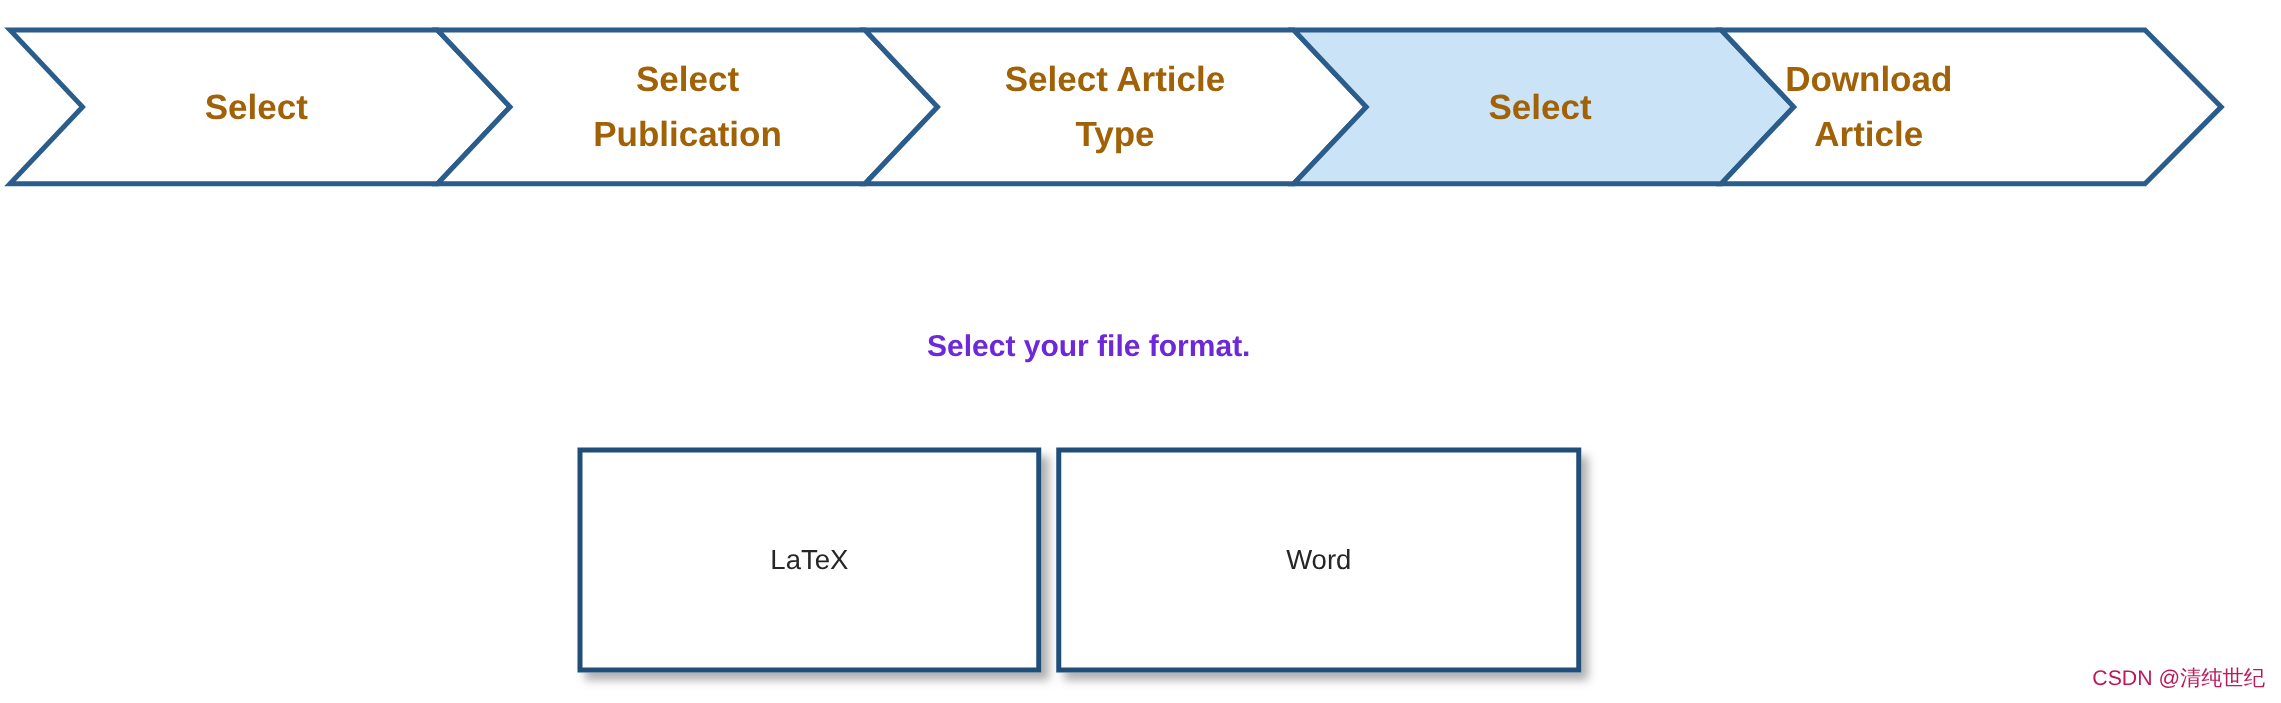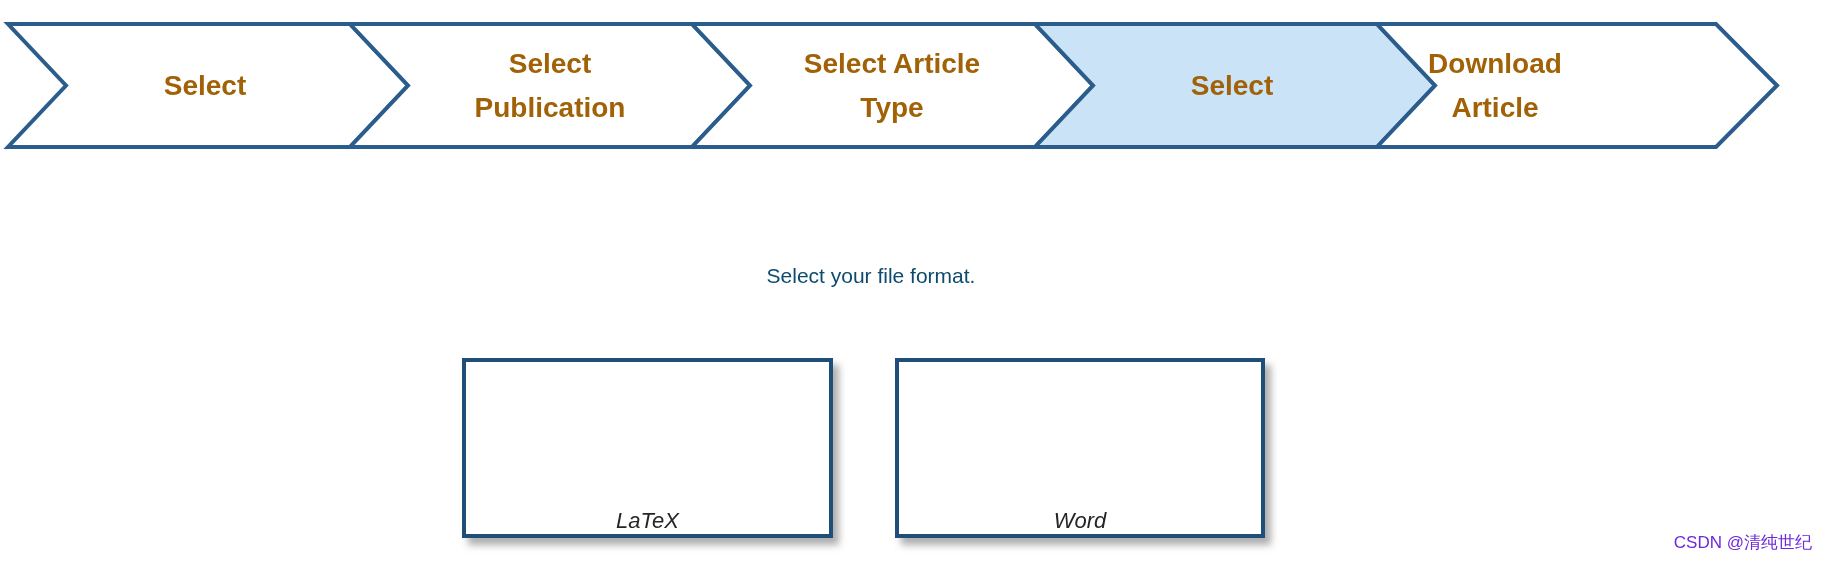--- a/index.html
+++ b/index.html
@@ -15,35 +15,34 @@
   .step-label{
     position:absolute;top:24px;height:123px;width:320px;
     display:flex;flex-direction:column;align-items:center;justify-content:center;
     font-weight:bold;font-size:28px;line-height:44px;
     color:#a16207;text-align:center;
     pointer-events:none;white-space:nowrap;
   }
   
   .heading{
     position:absolute;left:871px;top:264px;transform:translateX(-50%);
-    font-size:21px;font-weight:400;color:#0c4a6e;white-space:nowrap;
+    font-size:24px;font-weight:700;color:#6d28d9;white-space:nowrap;
   }
   .format-btn{
     position:absolute;top:358px;height:180px;
     box-sizing:border-box;
     background:#ffffff;
     border:4px solid #1f4e79;
     box-shadow:6px 7px 7px rgba(110,110,110,0.55);
-    display:flex;align-items:flex-end;justify-content:center;
+    display:flex;align-items:center;justify-content:center;
     font-size:22px;color:#262626;
     cursor:pointer;
-    font-style:italic;
   }
   .format-btn.latex{left:462px;width:371px;}
-  .format-btn.word{left:895px;width:370px;}
+  .format-btn.word{left:845px;width:420px;}
   
   .watermark{
     position:absolute;right:13px;top:531px;
     font-size:17px;color:#c8c8c8;white-space:nowrap;
   }
 </style>
 </head>
 <body>
 
 <div class="page">
@@ -77,15 +76,15 @@
 
   <div class="heading">Select your file format.</div>
 
   <div class="format-btn latex">
     <span>LaTeX</span>
   </div>
   <div class="format-btn word">
     <span>Word</span>
   </div>
 
-  <div class="watermark" style="color: #6d28d9;">CSDN @清纯世纪</div>
+  <div class="watermark" style="color: #be185d;">CSDN @清纯世纪</div>
 
 </div>
 
 </body></html>

